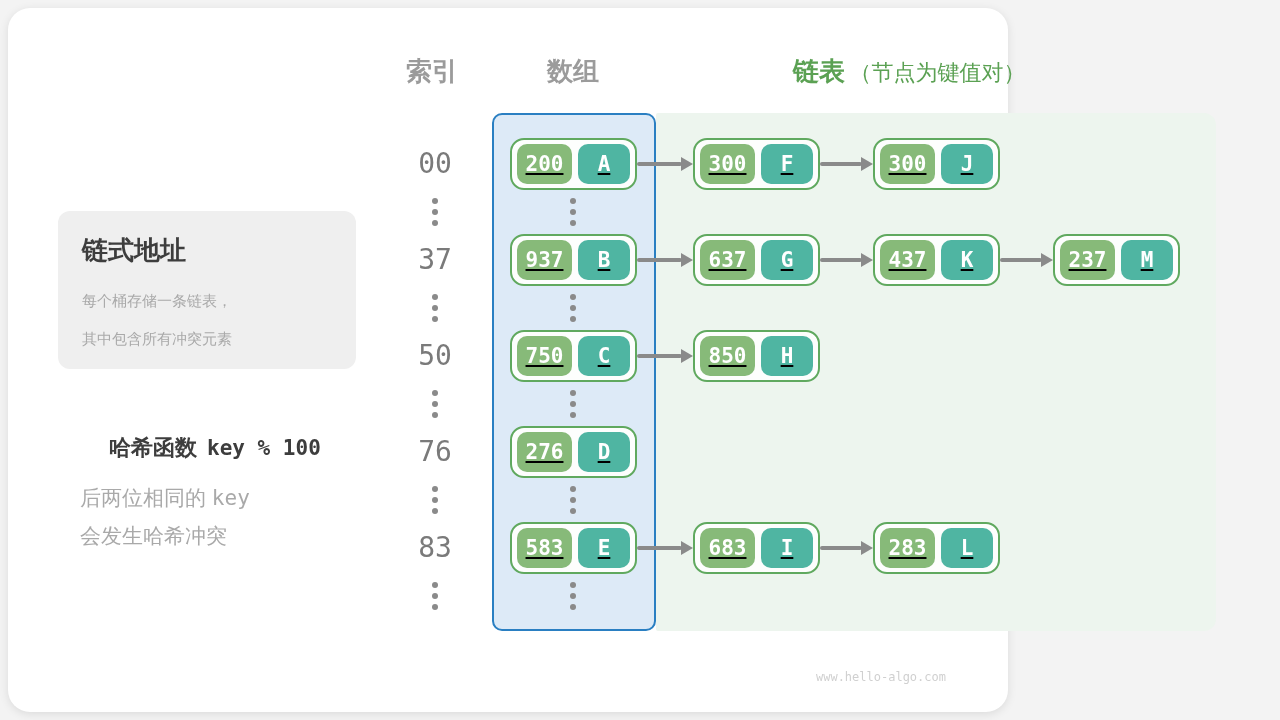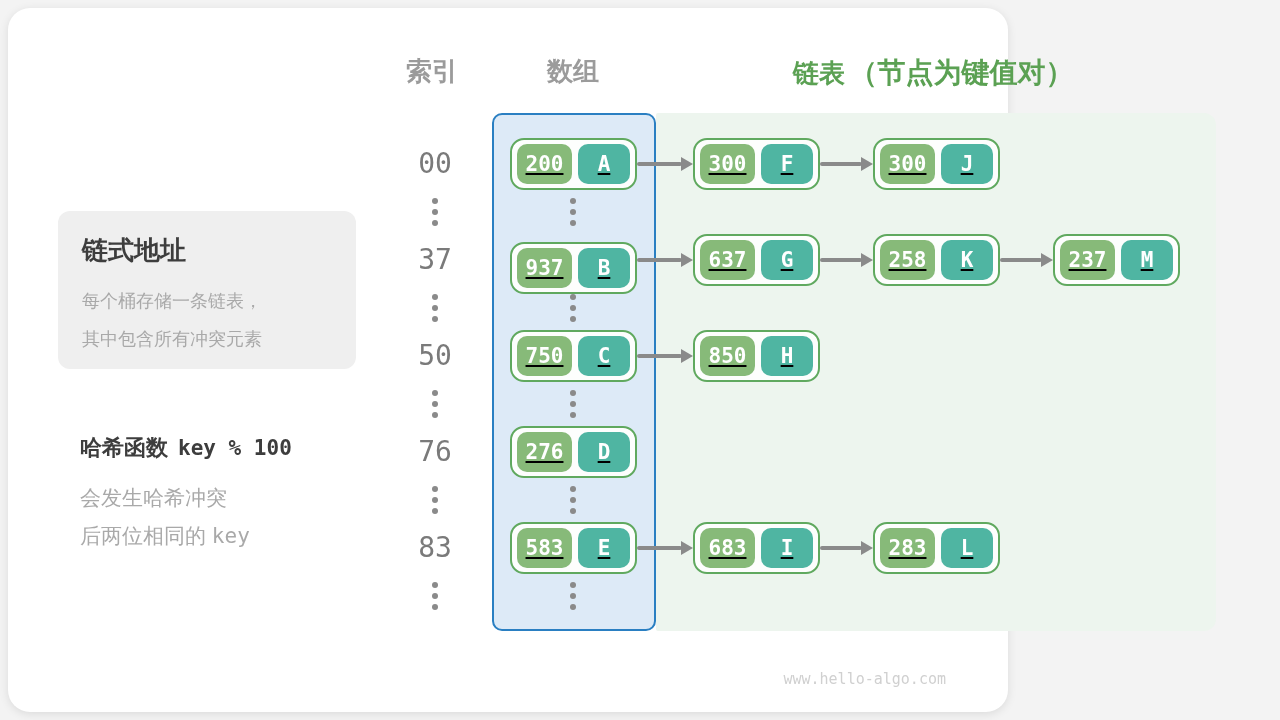--- a/index.html
+++ b/index.html
@@ -24,29 +24,29 @@
     position:absolute;left:8px;top:8px;width:1000px;height:704px;
     background:#ffffff;border-radius:22px;
     box-shadow:0 2px 10px rgba(0,0,0,0.10);
   }
   .abs{position:absolute;}
   .hdr{font-size:26px;font-weight:bold;color:var(--hdr-gray);text-align:center;}
   .hdr-index{left:389px;top:46px;width:70px;}
   .hdr-array{left:530px;top:46px;width:70px;}
   .hdr-list-group{left:785px;top:46px;white-space:nowrap;}
   .hdr-list{font-size:26px;font-weight:bold;color:var(--hdr-green);}
-  .hdr-list-note{font-size:28px;font-weight:bold;color:var(--hdr-green);margin-top:15px;}
+  .hdr-list-note{font-size:22px;font-weight:normal;color:var(--hdr-green);margin-top:15px;}
   .info-box{
     left:50px;top:203px;width:298px;height:158px;
     background:#efefef;border-radius:12px;padding:22px 24px;
   }
   .info-title{font-size:26px;font-weight:bold;color:var(--dark);margin-bottom:14px;}
-  .info-line{font-size:18px;color:var(--light-text);line-height:38px;}
+  .info-line{font-size:15px;color:var(--light-text);line-height:38px;}
   .hash-note{left:72px;top:425px;}
-  .hash-title{font-size:22px;font-weight:bold;color:var(--dark);margin-bottom:16px;white-space:nowrap;}
+  .hash-title{font-size:22px;font-weight:bold;color:var(--dark);margin-bottom:16px;white-space:nowrap;margin-left:29px;}
   .hash-title .mono{font-family:"DejaVu Sans Mono",monospace;font-size:21px;margin-left:10px;}
   .hash-line{font-size:21px;color:var(--light-text);line-height:38px;white-space:nowrap;}
   .hash-line .mono{font-family:"DejaVu Sans Mono",monospace;}
   .array-col-bg{
     left:484px;top:105px;width:164px;height:518px;
     background:var(--blue-fill);border:2.5px solid var(--blue-border);border-radius:10px;
   }
   .list-bg{
     left:648px;top:105px;width:560px;height:518px;
     background:var(--green-fill);border-radius:2px 12px 12px 2px;
@@ -70,21 +70,21 @@
   .arrow{height:4px;background:var(--gray);border-radius:2px;}
   .arrow::after{
     content:"";position:absolute;right:-11px;top:-5px;
     border-left:12px solid var(--gray);
     border-top:7px solid transparent;border-bottom:7px solid transparent;
   }
   .dots{display:flex;flex-direction:column;gap:5px;align-items:center;width:8px;}
   .dots span{width:6px;height:6px;border-radius:50%;background:var(--gray);}
   .watermark{
     right:62px;top:662px;
-    font-family:"DejaVu Sans Mono",monospace;font-size:15px;color:var(--watermark);
+    font-family:"DejaVu Sans Mono",monospace;font-size:12px;color:var(--watermark);
   }
 </style>
 </head>
 <body>
 
 <div class="card">
 
   <div class="abs hdr hdr-index">索引</div>
   <div class="abs hdr hdr-array">数组</div>
   <div class="abs hdr-list-group">
@@ -95,24 +95,24 @@
   <div class="abs info-box">
     <div class="info-title">链式地址</div>
     <div class="info-line">每个桶存储一条链表，</div>
     <div class="info-line">其中包含所有冲突元素</div>
   </div>
 
   <div class="abs hash-note">
     <div class="hash-title">
       <span>哈希函数</span><span class="mono">key % 100</span>
     </div>
-    <div class="hash-line">会发生哈希冲突</div>
     <div class="hash-line">
       <span>后两位相同的</span> <span class="mono">key</span>
     </div>
+    <div class="hash-line">会发生哈希冲突</div>
   </div>
 
   <div class="abs array-col-bg"></div>
   <div class="abs list-bg"></div>
 
   <div class="abs" id="diagram-layer" style="left:0;top:0;width:1264px;height:704px;">
       <div class="abs index-label" style="left: 397px; top: 130px;">00</div>
       <div class="abs node" style="left: 502px; top: 130px;">
         <div class="cell key">200</div>
         <div class="cell val">A</div>
@@ -131,32 +131,32 @@
         <span></span>
         <span></span>
         <span></span>
       </div>
       <div class="abs dots" style="left: 561px; top: 190px;">
         <span></span>
         <span></span>
         <span></span>
       </div>
       <div class="abs index-label" style="left: 397px; top: 226px;">37</div>
-      <div class="abs node" style="left: 502px; top: 226px; margin-top: 8px;">
+      <div class="abs node" style="left: 502px; top: 226px;">
         <div class="cell key">937</div>
         <div class="cell val">B</div>
       </div>
       <div class="abs arrow" style="left: 629px; top: 250px; width: 45px;"></div>
       <div class="abs node" style="left: 685px; top: 226px;">
         <div class="cell key">637</div>
         <div class="cell val">G</div>
       </div>
       <div class="abs arrow" style="left: 812px; top: 250px; width: 42px;"></div>
       <div class="abs node" style="left: 865px; top: 226px;">
-        <div class="cell key">258</div>
+        <div class="cell key">437</div>
         <div class="cell val">K</div>
       </div>
       <div class="abs arrow" style="left: 992px; top: 250px; width: 42px;"></div>
       <div class="abs node" style="left: 1045px; top: 226px;">
         <div class="cell key">237</div>
         <div class="cell val">M</div>
       </div>
       <div class="abs dots" style="left: 423px; top: 286px;">
         <span></span>
         <span></span>

